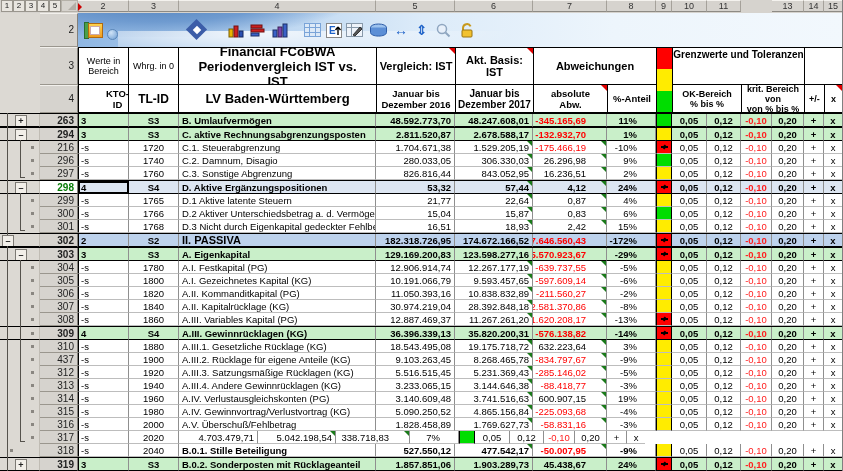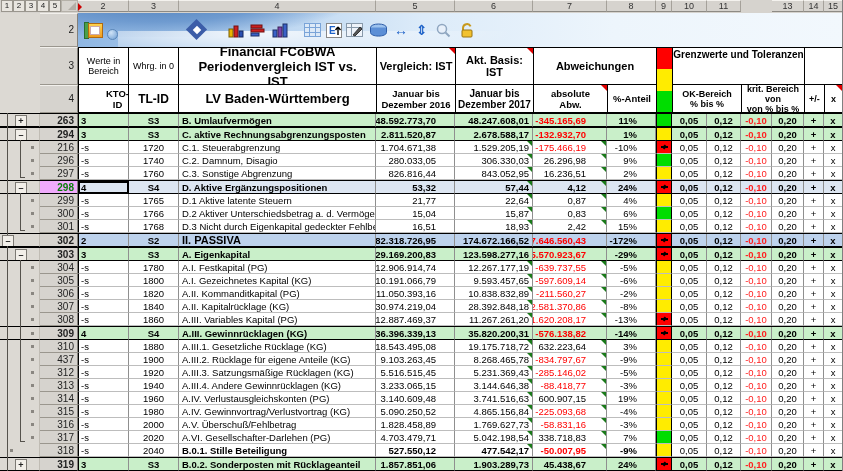--- a/index.html
+++ b/index.html
@@ -45,25 +45,25 @@
   .r-sum .cell{border-bottom:1px solid #000;}
   .r-sum{border-top:1px solid #000;}
   .r-sum.tall{height:14px;}
   .r-sg{background:#c9efc9;}
   .r-sb{background:#dde6f2;}
   .r-sb2{background:#bdd2ec;}
   .r-sum .cell, .r-db .lbl, .r-db .num{font-weight:bold;}
   .r-db .lbl{font-weight:bold;}
   .c-out{width:40px;background:#dcd9d3;border-right:1px solid #c0bcb4;border-bottom:none;cursor:default;}
   .c-num{width:38px;background:#d6d3ce;border-right:1px solid #84817b;border-bottom:1px solid #9a968e;justify-content:flex-end;padding-right:3px;font-size:10px;color:#222;cursor:pointer;}
-  .c-num.active{color:#0a7d0a;font-weight:bold;background:#f0abfc;}
+  .c-num.active{color:#0a7d0a;font-weight:bold;background:#ffffff;}
   .c-kto{width:51px;padding-left:2px;border-left:1px solid #000;}
   .c-tl{width:50px;justify-content:center;}
   .c-lbl{width:197px;padding-left:3px;}
-  .c-v1{width:79px;justify-content:flex-end;padding-right:18px;}
+  .c-v1{width:79px;justify-content:flex-end;padding-right:3px;}
   .c-v2{width:78px;justify-content:flex-end;padding-right:3px;}
   .c-abs{width:74px;justify-content:flex-end;padding-right:20px;}
   .c-pct{width:49px;justify-content:flex-end;padding-right:18px;}
   .c-light{width:16px;border-right:1px solid #000;border-left:1px solid #000;justify-content:center;}
   .c-t1{width:35px;justify-content:center;}
   .c-t2{width:34px;justify-content:center;}
   .c-t3{width:31px;justify-content:center;color:#ff2020;}
   .c-t4{width:32px;justify-content:center;}
   .c-pm{width:20px;justify-content:center;}
   .c-x{width:18px;justify-content:center;border-right:none;}
@@ -747,21 +747,20 @@
         <div class="cell c-pm">+</div>
         <div class="cell c-x">x</div>
       </div>
       <div class="row">
         <div class="cell c-out">
           <div class="odot" style="left: 31px; top: 5px;"></div>
         </div>
         <div class="cell c-num">317</div>
         <div class="cell c-kto">-s</div>
         <div class="cell c-tl">2020</div>
-        <div class="cell c-lbl lbl">A.VI. Gesellschafter-Darlehen (PG)</div>
         <div class="cell c-v1 num">4.703.479,71</div>
         <div class="cell c-v2 num tri">5.042.198,54</div>
         <div class="cell c-abs num tri">338.718,83</div>
         <div class="cell c-pct num">7%</div>
         <div class="cell c-light" style="background: rgb(0, 221, 0);"></div>
         <div class="cell c-t1">0,05</div>
         <div class="cell c-t2">0,12</div>
         <div class="cell c-t3">-0,10</div>
         <div class="cell c-t4">0,20</div>
         <div class="cell c-pm">+</div>

